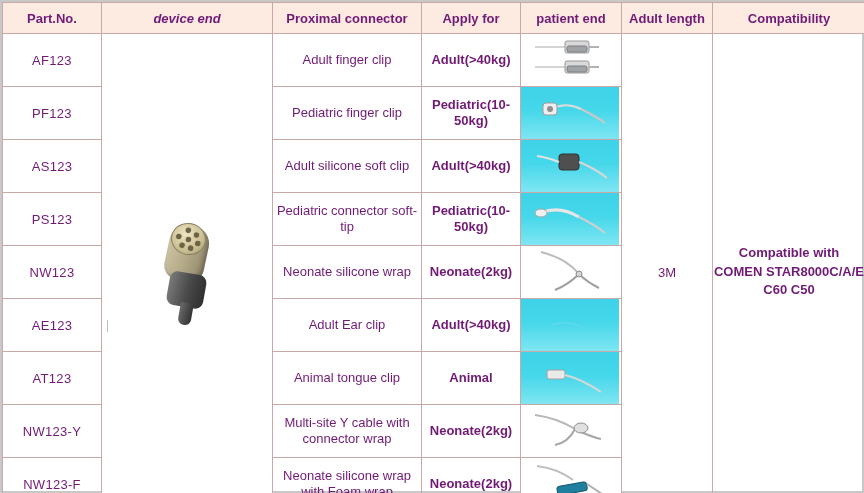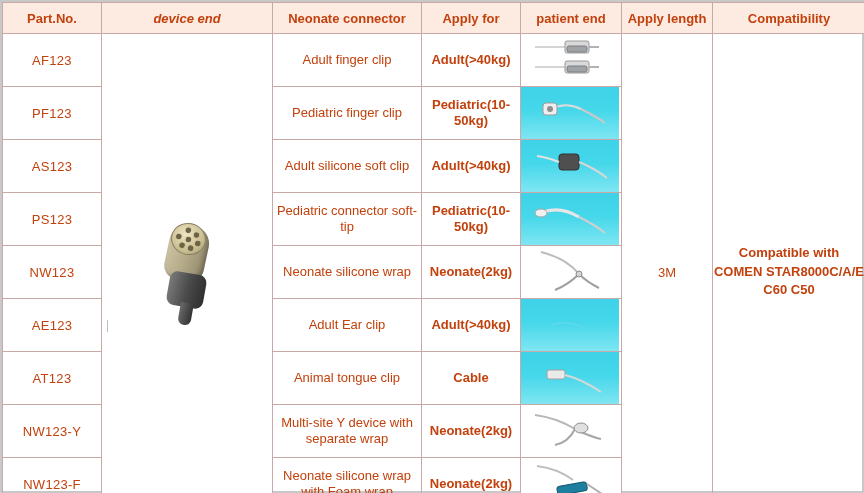--- a/index.html
+++ b/index.html
@@ -26,21 +26,21 @@
     width: 860px;
     height: 489px;
     table-layout: fixed;
   }
   table.spec td, table.spec th {
     border: 1px solid #c9a8a8;
     padding: 0;
     text-align: center;
     vertical-align: middle;
     font-size: 13px;
-    color: #c2410c;
+    color: #701a75;
   }
   thead th {
     background: #fdebe2;
     font-weight: bold;
     font-size: 14px;
     height: 30px;
     border: 1px solid #c08a8a;
     color: #111111;
   }
   th.hdr-part { width: 98px; }
@@ -171,24 +171,24 @@
 </style>
 </head>
 <body>
 
 <div class="sheet">
   <table class="spec">
     <thead>
       <tr>
         <th class="hdr-part">Part.No.</th>
         <th class="hdr-device">device end</th>
-        <th class="hdr-prox">Neonate connector</th>
+        <th class="hdr-prox">Proximal connector</th>
         <th class="hdr-apply">Apply for</th>
         <th class="hdr-patient">patient end</th>
-        <th class="hdr-cable">Apply length</th>
+        <th class="hdr-cable">Adult length</th>
         <th class="hdr-compat">Compatibility</th>
       </tr>
     </thead>
     <tbody>
 
       <tr>
         <td class="partno">AF123</td>
         <td class="device-cell" rowspan="9">
           <div class="stray-mark"></div>
           <div class="connector">
@@ -299,34 +299,34 @@
             <svg width="98" height="52" viewBox="0 0 98 52">
               <path d="M30 26 C40 22, 52 24, 62 28" stroke="#5ad9ec" stroke-width="2" fill="none"></path>
             </svg>
           </div>
         </td>
       </tr>
 
       <tr>
         <td class="partno">AT123</td>
         <td class="prox">Animal tongue clip</td>
-        <td class="apply">Cable</td>
+        <td class="apply">Animal</td>
         <td class="patient-cell">
           <div class="thumb cyan">
             <svg width="98" height="52" viewBox="0 0 98 52">
               <rect x="26" y="18" width="18" height="9" rx="2" fill="#eaeaea" stroke="#a0a0a0"></rect>
               <path d="M44 23 C56 26, 68 32, 80 40" stroke="#d8d8d8" stroke-width="2" fill="none"></path>
             </svg>
           </div>
         </td>
       </tr>
 
       <tr>
         <td class="partno">NW123-Y</td>
-        <td class="prox">Multi-site Y device with separate wrap</td>
+        <td class="prox">Multi-site Y cable with connector wrap</td>
         <td class="apply">Neonate(2kg)</td>
         <td class="patient-cell">
           <div class="thumb white">
             <svg width="98" height="52" viewBox="0 0 98 52">
               <path d="M14 10 C30 12, 44 18, 54 24" stroke="#b6b6b6" stroke-width="2" fill="none"></path>
               <path d="M54 24 C62 28, 70 32, 80 34" stroke="#a8a8a8" stroke-width="2" fill="none"></path>
               <path d="M54 24 C50 32, 44 38, 34 40" stroke="#a8a8a8" stroke-width="2" fill="none"></path>
               <ellipse cx="60" cy="23" rx="7" ry="5" fill="#e0e0e0" stroke="#8e8e8e"></ellipse>
             </svg>
           </div>

